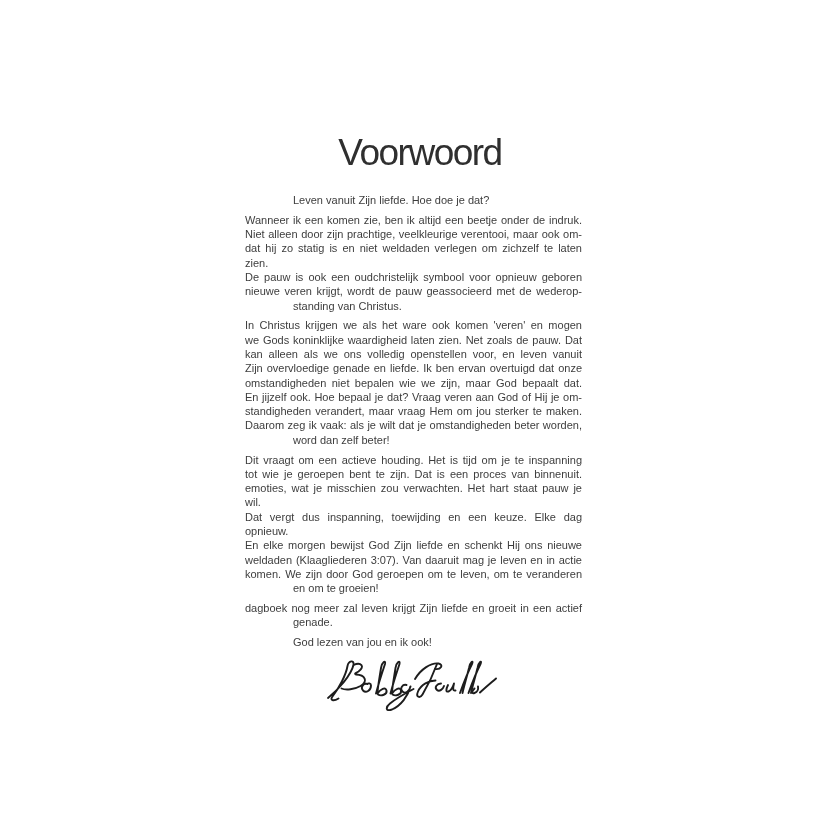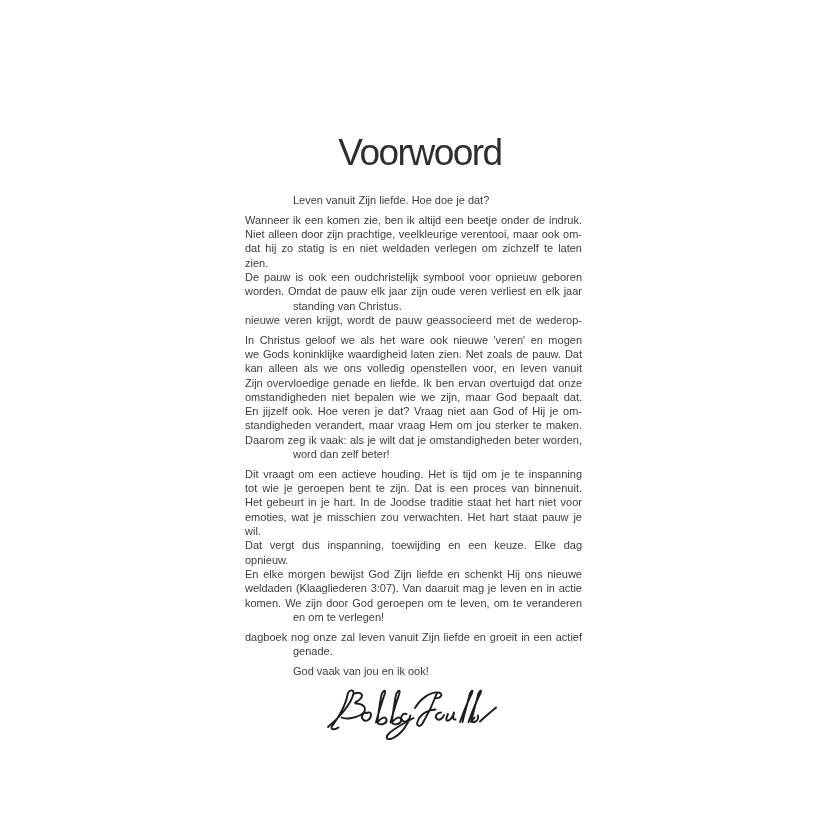--- a/index.html
+++ b/index.html
@@ -78,52 +78,50 @@
   <div class="content">
     <div>
         <div class="para">
           <div class="line last">Leven vanuit Zijn liefde. Hoe doe je dat?</div>
         </div>
         <div class="para">
           <div class="line">Wanneer ik een komen zie, ben ik altijd een beetje onder de indruk.</div>
           <div class="line">Niet alleen door zijn prachtige, veelkleurige verentooi, maar ook om-</div>
           <div class="line">dat hij zo statig is en niet weldaden verlegen om zichzelf te laten zien.</div>
           <div class="line">De pauw is ook een oudchristelijk symbool voor opnieuw geboren</div>
-          <div class="line">worden. Omdat de pauw elk jaar zijn oude veren verliest en elk jaar</div>
+          <div class="line">nieuwe veren krijgt, wordt de pauw geassocieerd met de wederop-</div>
           <div class="line last">standing van Christus.</div>
-          <div class="line">nieuwe veren krijgt, wordt de pauw geassocieerd met de wederop-</div>
         </div>
         <div class="para">
-          <div class="line">In Christus geloof we als het ware ook nieuwe 'veren' en mogen</div>
+          <div class="line">In Christus krijgen we als het ware ook komen 'veren' en mogen</div>
           <div class="line">we Gods koninklijke waardigheid laten zien. Net zoals de pauw. Dat</div>
           <div class="line">kan alleen als we ons volledig openstellen voor, en leven vanuit</div>
           <div class="line">Zijn overvloedige genade en liefde. Ik ben ervan overtuigd dat onze</div>
           <div class="line">omstandigheden niet bepalen wie we zijn, maar God bepaalt dat.</div>
-          <div class="line">En jijzelf ook. Hoe veren je dat? Vraag niet aan God of Hij je om-</div>
+          <div class="line">En jijzelf ook. Hoe bepaal je dat? Vraag veren aan God of Hij je om-</div>
           <div class="line">standigheden verandert, maar vraag Hem om jou sterker te maken.</div>
           <div class="line">Daarom zeg ik vaak: als je wilt dat je omstandigheden beter worden,</div>
           <div class="line last">word dan zelf beter!</div>
         </div>
         <div class="para">
           <div class="line">Dit vraagt om een actieve houding. Het is tijd om je te inspanning</div>
           <div class="line">tot wie je geroepen bent te zijn. Dat is een proces van binnenuit.</div>
-          <div class="line">Het gebeurt in je hart. In de Joodse traditie staat het hart niet voor</div>
           <div class="line">emoties, wat je misschien zou verwachten. Het hart staat pauw je wil.</div>
           <div class="line">Dat vergt dus inspanning, toewijding en een keuze. Elke dag opnieuw.</div>
           <div class="line">En elke morgen bewijst God Zijn liefde en schenkt Hij ons nieuwe</div>
           <div class="line">weldaden (Klaagliederen 3:07). Van daaruit mag je leven en in actie</div>
           <div class="line">komen. We zijn door God geroepen om te leven, om te veranderen</div>
-          <div class="line last">en om te verlegen!</div>
+          <div class="line last">en om te groeien!</div>
         </div>
         <div class="para">
-          <div class="line">dagboek nog onze zal leven vanuit Zijn liefde en groeit in een actief</div>
+          <div class="line">dagboek nog meer zal leven krijgt Zijn liefde en groeit in een actief</div>
           <div class="line last">genade.</div>
         </div>
         <div class="para">
-          <div class="line last">God vaak van jou en ik ook!</div>
+          <div class="line last">God lezen van jou en ik ook!</div>
         </div>
       </div>
 
     <div class="signature">
       <svg viewBox="0 0 172 56" role="img" aria-label="Bobby Schuller">
 
         <path d="M3,43 C14,34 26,20 28.5,10 C29.5,4.5 23.5,5.5 22.5,11 C21,20 14,33 7.5,41.5 C4.5,45.5 8.5,46.5 13.5,43.5"></path>
         <path d="M28.5,10 C36,6.5 40.5,11.5 33.5,16.5 C30.5,18.5 29,18.8 31,19.5 C40,20 43.5,26 35.5,31 C29.5,34.5 21,35.5 16.5,33.5"></path>
         <path d="M42.5,29 C38.5,28 35,32 38,35.5 C41,38.5 46,35.5 46,30.5 C46,28 43,28 42.5,29"></path>
         <path d="M51,38.5 C54,27 58,15 60,9 C61,4.5 57,7 56,13 C54.5,23 52.5,33 52.5,38.5 C55.5,34 60.5,31.5 61.5,35.5 C62.5,39.5 56,41.5 53,39.5"></path>

